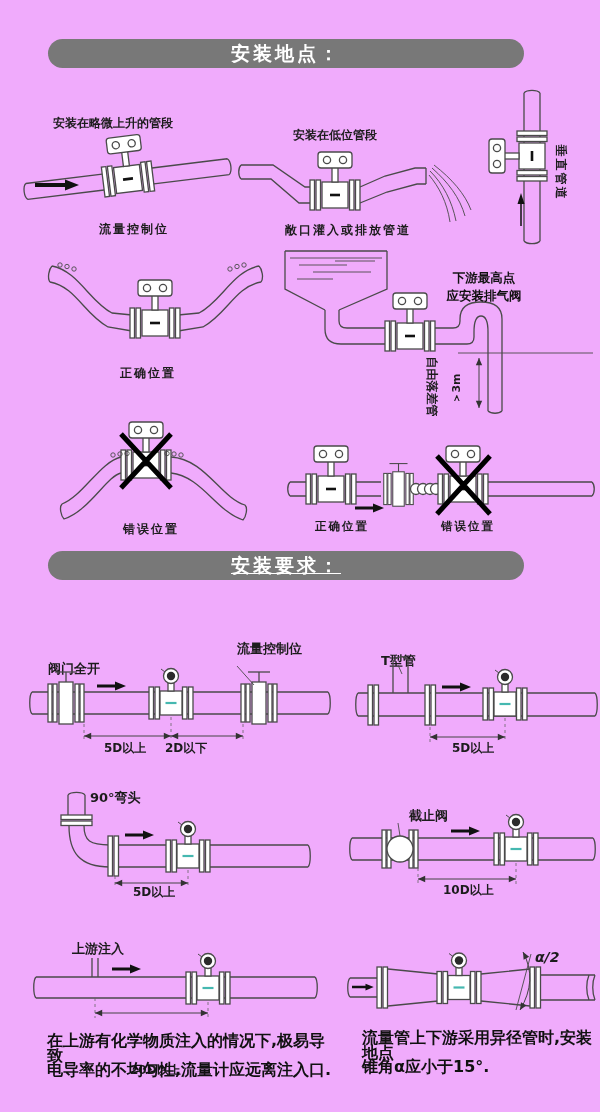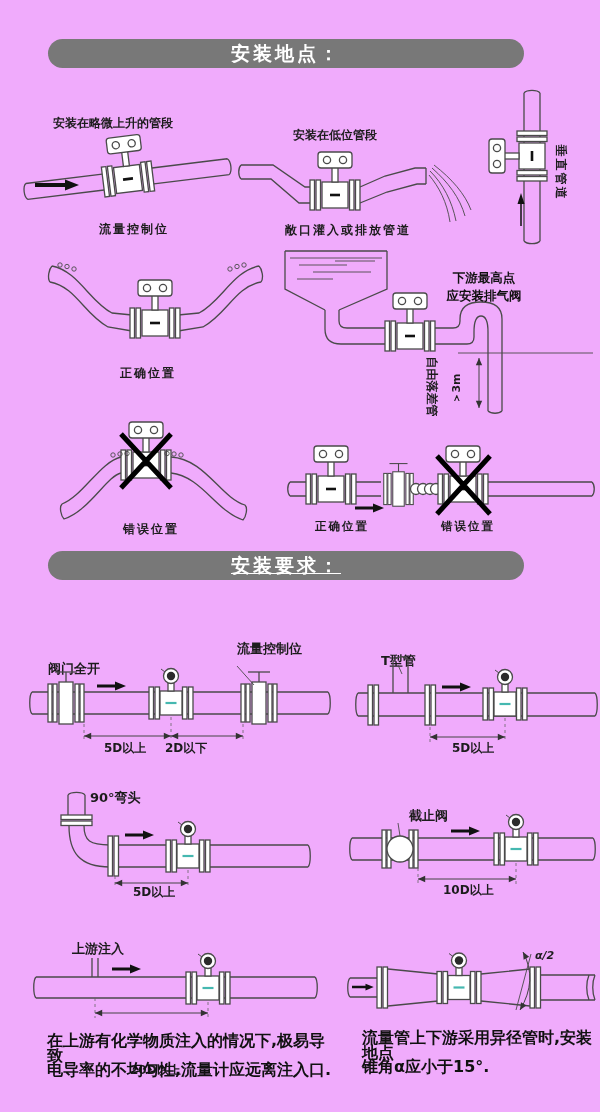--- a/index.html
+++ b/index.html
@@ -271,20 +271,20 @@
     <use href="#meterReq" class="lnf" x="114" y="57.5"></use>
     <path class="ln" d="M136,44 L185,39 M136,71 L185,76"></path>
     <g class="lnf">
       <rect x="185" y="37" width="4.5" height="41"></rect>
         <rect x="191" y="37" width="4.5" height="41"></rect>
     </g>
     <path class="ln" d="M196,45 H250 M196,70 H250 M244,45 C241,52 241,63 244,70 M250,45 C247,52 247,63 250,70"></path>
     <line class="ln thin" x1="186" y1="24" x2="171" y2="80"></line>
     <path class="dim" d="M178,22 Q193,50 175,80" marker-start="url(#mA)" marker-end="url(#mA)"></path>
   </svg>
-  <div class="lbl" style="left:535px;top:949px;font-style:italic;font-size:11px;">α/2</div>
+  <div class="lbl" style="left:535px;top:949px;font-style:italic;font-size:14px;">α/2</div>
 
   <div class="note" style="left:47px;top:1034px;width:285px;">在上游有化学物质注入的情况下,极易导致
 电导率的不均匀性,流量计应远离注入口.</div>
   <div class="note" style="left:362px;top:1031px;width:235px;">流量管上下游采用异径管时,安装地点
 锥角α应小于15°.</div>
 
 </div>
 
 </body></html>

